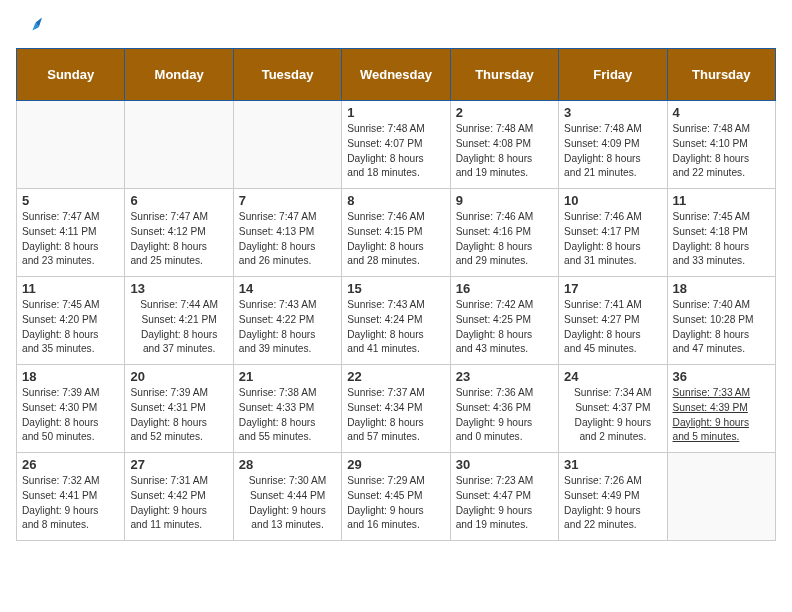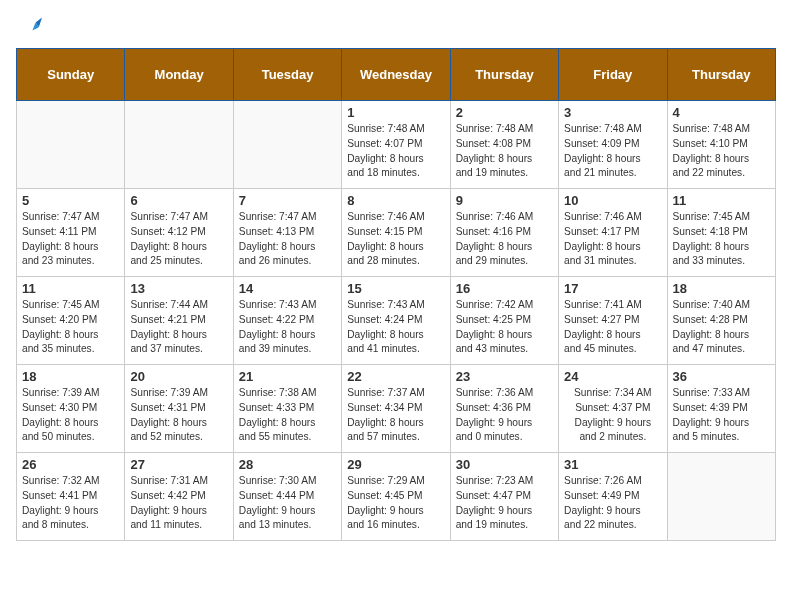--- a/index.html
+++ b/index.html
@@ -208,21 +208,21 @@
       <tr class="week-row">
         <td>
           <span class="day-number">11</span>
           <div class="day-info" style="white-space: pre-line;">Sunrise: 7:45 AM
 Sunset: 4:20 PM
 Daylight: 8 hours
 and 35 minutes.</div>
         </td>
         <td>
           <span class="day-number">13</span>
-          <div class="day-info" style="white-space: pre-line;">Sunrise: 7:44 AM
+          <div class="day-info" style="white-space: pre-line; text-align: center;">Sunrise: 7:44 AM
 Sunset: 4:21 PM
 Daylight: 8 hours
 and 37 minutes.</div>
         </td>
         <td>
           <span class="day-number">14</span>
           <div class="day-info" style="white-space: pre-line;">Sunrise: 7:43 AM
 Sunset: 4:22 PM
 Daylight: 8 hours
 and 39 minutes.</div>
@@ -244,21 +244,21 @@
         <td>
           <span class="day-number">17</span>
           <div class="day-info" style="white-space: pre-line;">Sunrise: 7:41 AM
 Sunset: 4:27 PM
 Daylight: 8 hours
 and 45 minutes.</div>
         </td>
         <td>
           <span class="day-number">18</span>
           <div class="day-info" style="white-space: pre-line;">Sunrise: 7:40 AM
-Sunset: 4:28 PM
+Sunset: 10:28 PM
 Daylight: 8 hours
 and 47 minutes.</div>
         </td>
       </tr>
       <tr class="week-row">
         <td>
           <span class="day-number">18</span>
           <div class="day-info" style="white-space: pre-line;">Sunrise: 7:39 AM
 Sunset: 4:30 PM
 Daylight: 8 hours
@@ -294,21 +294,21 @@
         </td>
         <td>
           <span class="day-number">24</span>
           <div class="day-info" style="white-space: pre-line; text-align: center;">Sunrise: 7:34 AM
 Sunset: 4:37 PM
 Daylight: 9 hours
 and 2 minutes.</div>
         </td>
         <td>
           <span class="day-number">36</span>
-          <div class="day-info" style="white-space: pre-line;">Sunrise: 7:33 AM
+          <div class="day-info" style="white-space: pre-line; text-decoration: underline;">Sunrise: 7:33 AM
 Sunset: 4:39 PM
 Daylight: 9 hours
 and 5 minutes.</div>
         </td>
       </tr>
       <tr class="week-row">
         <td>
           <span class="day-number">26</span>
           <div class="day-info" style="white-space: pre-line;">Sunrise: 7:32 AM
 Sunset: 4:41 PM
@@ -317,21 +317,21 @@
         </td>
         <td>
           <span class="day-number">27</span>
           <div class="day-info" style="white-space: pre-line;">Sunrise: 7:31 AM
 Sunset: 4:42 PM
 Daylight: 9 hours
 and 11 minutes.</div>
         </td>
         <td>
           <span class="day-number">28</span>
-          <div class="day-info" style="white-space: pre-line;">Sunrise: 7:30 AM
+          <div class="day-info" style="white-space: pre-line; text-align: center;">Sunrise: 7:30 AM
 Sunset: 4:44 PM
 Daylight: 9 hours
 and 13 minutes.</div>
         </td>
         <td>
           <span class="day-number">29</span>
           <div class="day-info" style="white-space: pre-line;">Sunrise: 7:29 AM
 Sunset: 4:45 PM
 Daylight: 9 hours
 and 16 minutes.</div>

